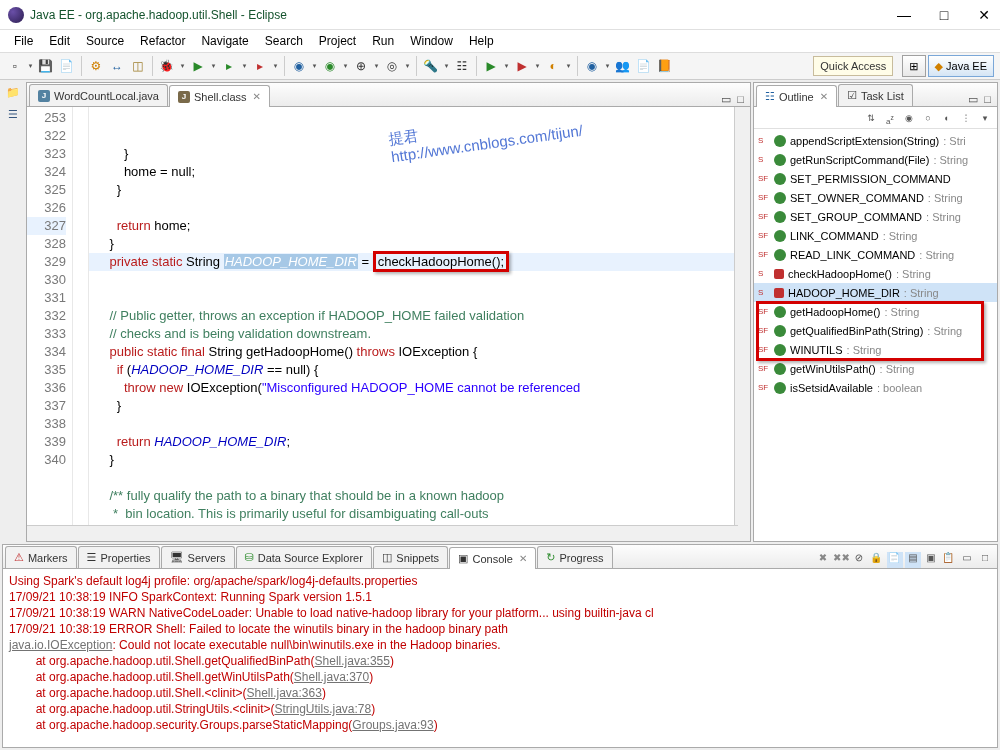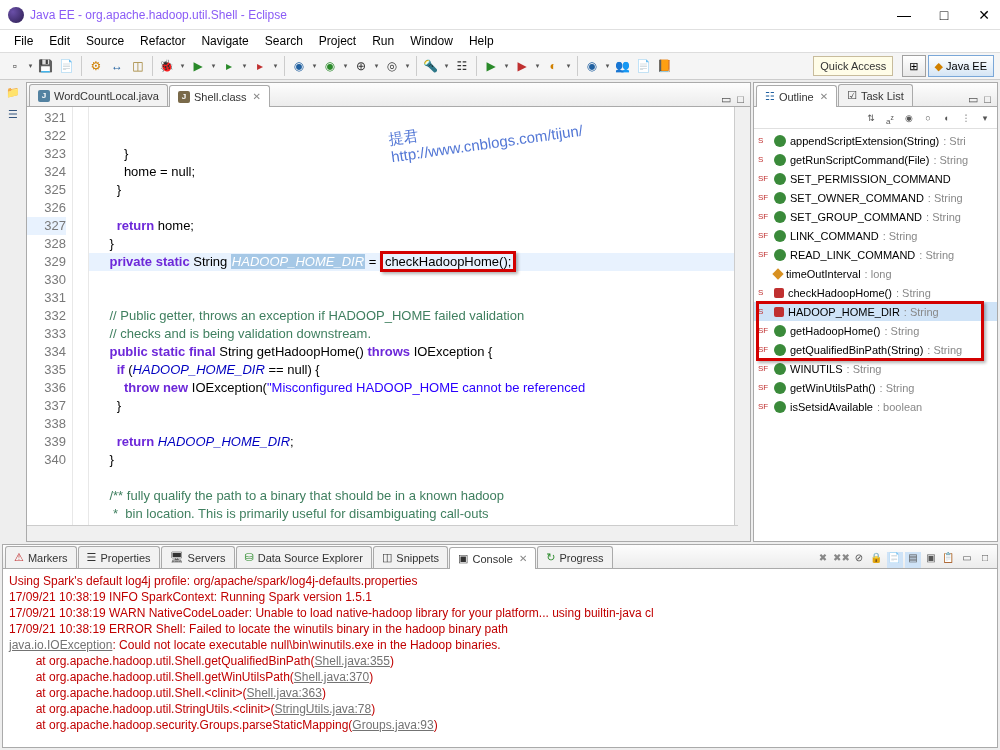--- a/index.html
+++ b/index.html
@@ -1,21 +1,21 @@
 <!DOCTYPE html>
 <html><head>
 <meta charset="utf-8">
 <style>
 * { margin:0; padding:0; box-sizing:border-box; font-family:"Microsoft YaHei","Segoe UI",Tahoma,sans-serif; }
 body { background:#fff; font-size:11px; overflow:hidden; width:1000px; height:750px; position:relative; }
 
 
 .titlebar { height:30px; background:#fff; display:flex; align-items:center; padding:0 8px; border-bottom:1px solid #e0e0e0; }
 .titlebar .ico { width:16px; height:16px; background:radial-gradient(circle at 30% 30%,#6a4fa8,#2b1d4f); border-radius:50%; margin-right:6px; flex-shrink:0; }
-.titlebar .title { flex:1; font-size:12px; color:#8b5cf6; }
+.titlebar .title { flex:1; font-size:12px; color:#14532d; }
 .titlebar .winbtns { display:flex; gap:24px; color:#000; }
 .titlebar .winbtns span { cursor:default; font-size:14px; width:16px; text-align:center; }
 
 
 .menubar { height:22px; display:flex; align-items:center; padding:0 6px; font-size:12px; color:#000; }
 .menubar span { padding:0 8px; cursor:default; }
 
 
 .toolbar { height:28px; background:#f5f5f5; border-top:1px solid #ddd; border-bottom:1px solid #ccc; display:flex; align-items:center; padding:0 6px; gap:3px; }
 .tb-btn { width:18px; height:18px; display:flex; align-items:center; justify-content:center; font-size:12px; color:#333; }
@@ -41,21 +41,21 @@
 .tab { height:22px; padding:0 8px; border:1px solid #aaa; border-bottom:none; background:#f2f2f2; display:flex; align-items:center; gap:4px; font-size:11px; color:#333; border-radius:3px 3px 0 0; }
 .tab.active { background:#fff; position:relative; top:1px; }
 .tab .j-ico { width:12px; height:12px; background:#5382a1; color:#fff; font-size:8px; font-weight:bold; text-align:center; line-height:12px; border-radius:2px; }
 .tab .x { color:#888; font-size:10px; margin-left:2px; }
 .tabs-right { margin-left:auto; display:flex; gap:6px; padding-right:6px; color:#555; font-size:11px; }
 
 .code-area { flex:1; display:flex; font-family:Consolas,monospace; font-size:13px; overflow:hidden; position:relative; }
 .lnums { width:46px; background:#fff; text-align:right; padding:2px 6px 0 0; color:#787878; line-height:18px; border-right:1px solid #e8e8e8; }
 .margin { width:16px; background:#fff; border-right:1px solid #e8e8e8; }
 .code { flex:1; padding:2px 0 0 6px; line-height:18px; white-space:pre; position:relative; }
-.code .kw { color:#6d28d9; font-weight:bold; }
+.code .kw { color:#b91c1c; font-weight:normal; }
 .code .cm { color:#3f7f5f; }
 .code .str { color:#2a00ff; }
 .code .lit { font-style:italic; color:#0000c0; }
 .code .hl-line { background:#e8f2fe; display:block; margin-left:-6px; padding-left:6px; }
 .code .sel { background:#a6c8e6; color:#fff; padding:0px 1px; }
 .code .redbox { border:3px solid #d30000; padding:0 2px; box-shadow:2px 2px 3px rgba(0,0,0,0.3); }
 .code-scroll { position:absolute; bottom:0; left:0; right:12px; height:16px; background:#f0f0f0; border-top:1px solid #ccc; }
 .code-scroll-v { position:absolute; top:0; right:0; bottom:0; width:16px; background:#f0f0f0; border-left:1px solid #ccc; }
 .watermark { position:absolute; top:10px; left:300px; transform:rotate(-8deg); color:#4169d1; font-size:15px; font-family:"Microsoft YaHei"; opacity:0.9; pointer-events:none; }
 
@@ -194,21 +194,21 @@
             <span>Shell.class</span>
             <span class="x">✕</span>
           </div>
         <div class="tabs-right">
           <span>▭</span>
           <span>□</span>
         </div>
       </div>
       <div class="code-area">
         <div class="lnums">
-            <div>321</div>
+            <div>253</div>
             <div>322</div>
             <div>323</div>
             <div>324</div>
             <div>325</div>
             <div>326</div>
             <div style="background:#e8f2fe">327</div>
             <div>328</div>
             <div>329</div>
             <div>330</div>
             <div>331</div>
@@ -314,26 +314,20 @@
             <span class="ol-name">LINK_COMMAND</span>
             <span class="ol-type"> : String</span>
           </div>
           <div class="ol-item">
             <span class="ol-sf">SF</span>
             <span class="ol-ico green"></span>
             <span class="ol-name">READ_LINK_COMMAND</span>
             <span class="ol-type"> : String</span>
           </div>
           <div class="ol-item">
-            <span class="ol-sf"></span>
-            <span class="ol-ico orange"></span>
-            <span class="ol-name">timeOutInterval</span>
-            <span class="ol-type"> : long</span>
-          </div>
-          <div class="ol-item">
             <span class="ol-sf">S</span>
             <span class="ol-ico red"></span>
             <span class="ol-name">checkHadoopHome()</span>
             <span class="ol-type"> : String</span>
           </div>
           <div class="ol-item sel">
             <span class="ol-sf">S</span>
             <span class="ol-ico red"></span>
             <span class="ol-name">HADOOP_HOME_DIR</span>
             <span class="ol-type"> : String</span>

